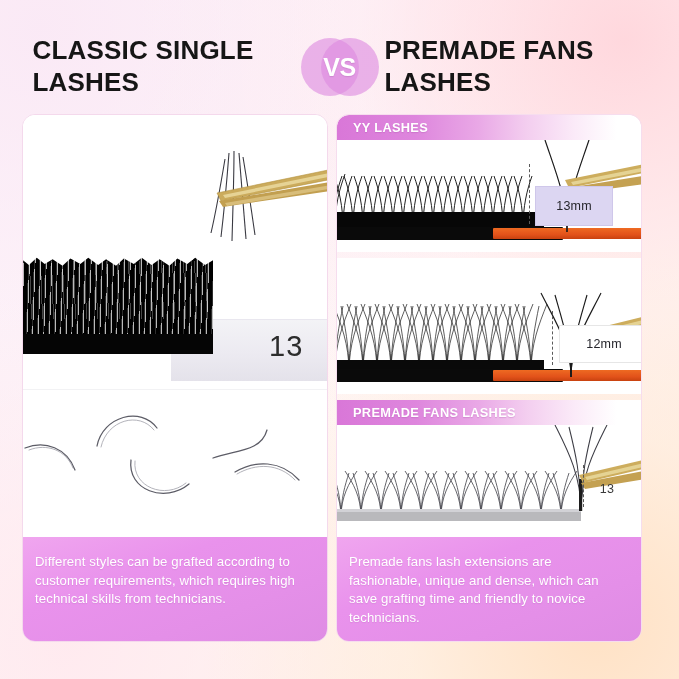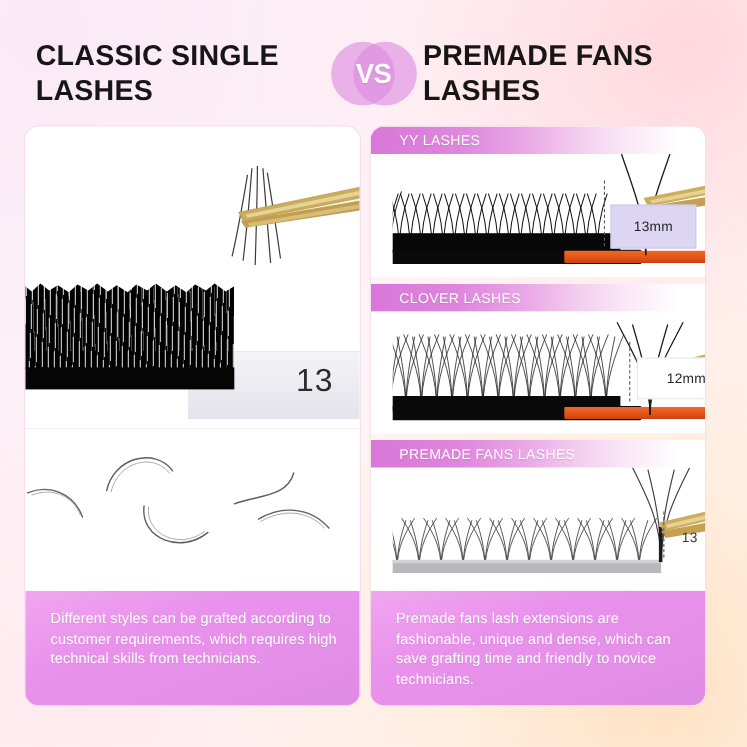--- a/index.html
+++ b/index.html
@@ -170,21 +170,21 @@
     position: relative;
     height: 148px;
     background: #ffffff;
     border-top: 1px solid #f2f2f4;
     overflow: hidden;
   }
 
   
   .caption {
     flex: 0 0 auto;
-    padding: 16px 18px 18px 23px;
+    padding: 16px 18px 18px 12px;
     background: linear-gradient(160deg, #f0a6ef 0%, #e992ec 35%, #e48fe8 70%, #df8ce4 100%);
     color: #ffffff;
     font-size: 13.2px;
     line-height: 1.42;
     letter-spacing: 0.1px;
     text-shadow: 0 1px 1px rgba(160,80,160,0.2);
   }
   #panel-left  .caption { height: 104px; }
   #panel-right .caption { height: 104px; }
 
@@ -203,35 +203,34 @@
     overflow: hidden;
   }
   .rsection:first-child { border-top-left-radius: 12px; border-top-right-radius: 12px; }
 
   .sec-label {
     position: relative;
     z-index: 5;
     height: 25px;
     display: flex;
     align-items: center;
-    padding-left: 26px;
+    padding-left: 16px;
     background: linear-gradient(90deg,
         #d977d8 0%, #de86dd 26%, #e9a7e6 46%, #f3cdef 62%, #fbeaf8 78%, #ffffff 92%);
     color: #ffffff;
     font-size: 12.8px;
-    font-weight: 400;
+    font-weight: 700;
     letter-spacing: 0.3px;
     text-transform: uppercase;
     text-shadow: 0 1px 1px rgba(150,70,150,0.25);
   }
   .sec-body {
     position: absolute;
     left: 0; right: 0; top: 25px; bottom: 0;
     overflow: hidden;
-    margin-left: 20px;
   }
 
   
   .rstrip {
     position: absolute;
     bottom: 12px;
     left: -6px;
     height: 13px;
     width: 232px;
     background: #0a0a0a;
@@ -403,21 +402,20 @@
           </svg>
 
           <div class="dashline" style="left:192px; top:24px; height:60px;"></div>
           <div class="mm-tag lav" style="left:198px; top:46px; width:78px; height:40px;">
             <span>13mm</span>
           </div>
         </div>
       </div>
 
       <div class="rsection">
-        <div class="sec-label">CLOVER LASHES</div>
         <div class="sec-body">
 
           <svg class="art clover-row" style="left:-8px; bottom:20px;" width="240" height="76" viewBox="0 0 240 76">
             <g fill="none" stroke="#1c1c1c" stroke-width="0.75" opacity="0.95">
               <path d="M6 74 C6 46 -2 26 -10 6 M6 74 C6 48 2 28 -2 8 M6 74 C6 48 10 28 14 8 M6 74 C6 46 14 26 22 6"></path>
               <path d="M20 74 C20 46 12 26 4 6 M20 74 C20 48 16 28 12 8 M20 74 C20 48 24 28 28 8 M20 74 C20 46 28 26 36 6"></path>
               <path d="M34 74 C34 46 26 26 18 6 M34 74 C34 48 30 28 26 8 M34 74 C34 48 38 28 42 8 M34 74 C34 46 42 26 50 6"></path>
               <path d="M48 74 C48 46 40 26 32 6 M48 74 C48 48 44 28 40 8 M48 74 C48 48 52 28 56 8 M48 74 C48 46 56 26 64 6"></path>
               <path d="M62 74 C62 46 54 26 46 6 M62 74 C62 48 58 28 54 8 M62 74 C62 48 66 28 70 8 M62 74 C62 46 70 26 78 6"></path>
               <path d="M76 74 C76 46 68 26 60 6 M76 74 C76 48 72 28 68 8 M76 74 C76 48 80 28 84 8 M76 74 C76 46 84 26 92 6"></path>

